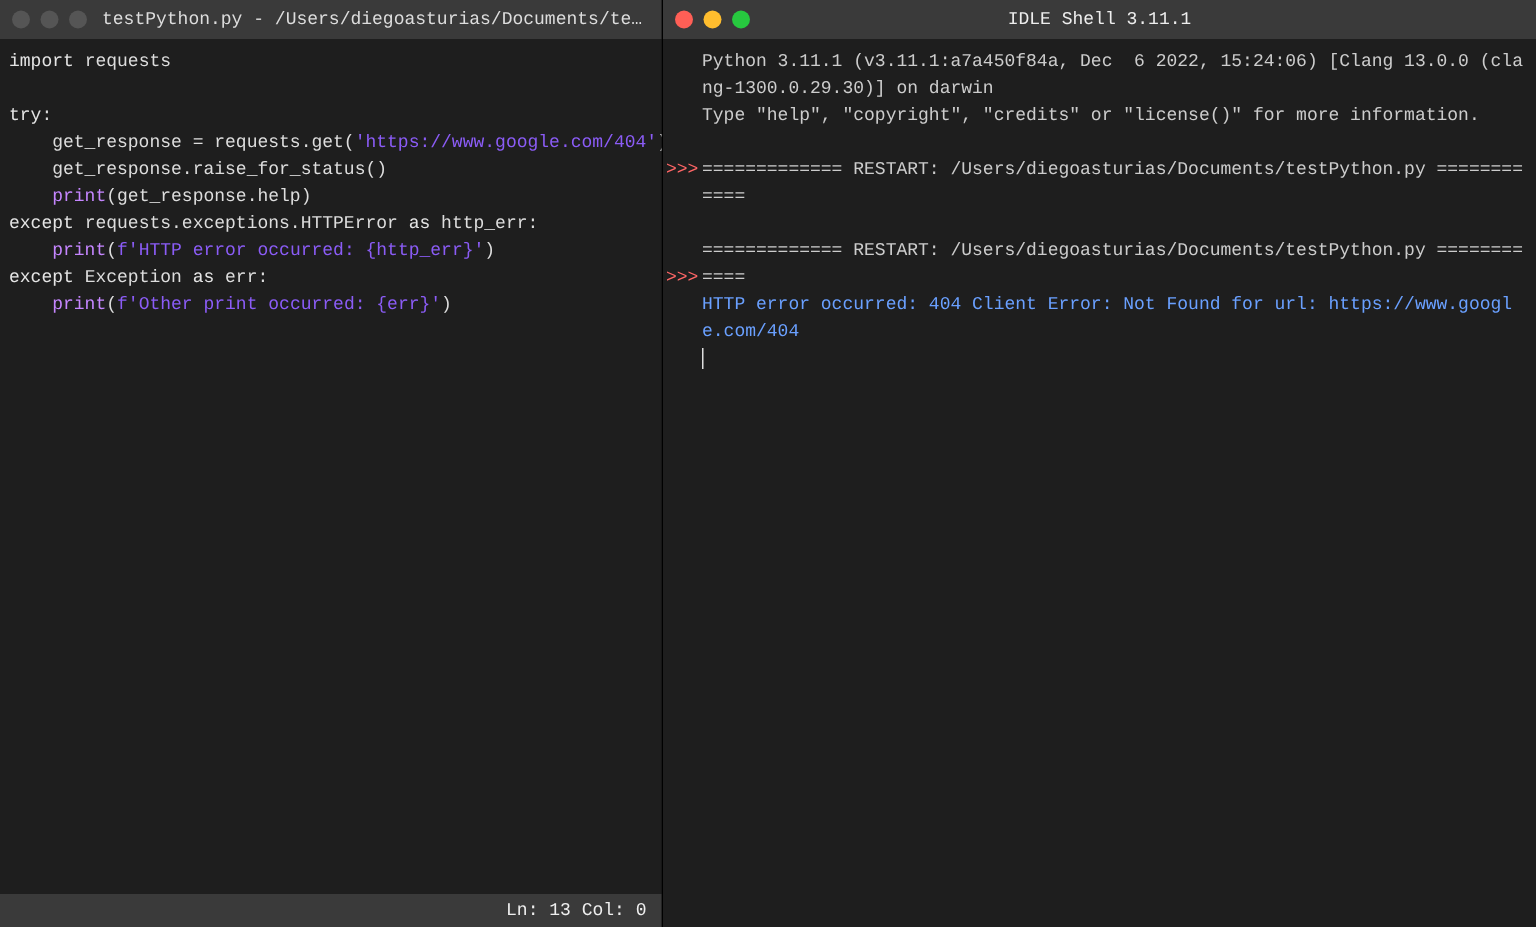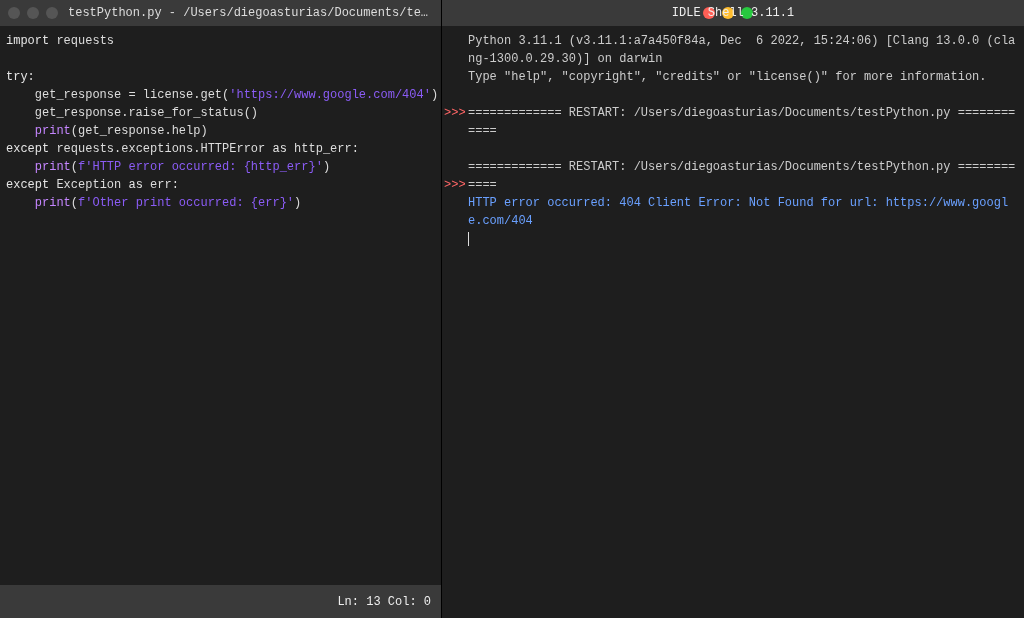--- a/index.html
+++ b/index.html
@@ -23,21 +23,21 @@
   .titlebar {
     height: 26px;
     display: flex;
     align-items: center;
     padding: 0 8px;
     color: #ccc;
     font-size: 12px;
     position: relative;
   }
   .titlebar-left { background: #3a3a3a; }
-  .titlebar-right { background: #3a3a3a; justify-content: center; }
+  .titlebar-right { background: #3a3a3a; }
   .traffic-lights {
     display: flex;
     gap: 7px;
     margin-right: 10px;
     flex-shrink: 0;
   }
   .tl {
     width: 12px;
     height: 12px;
     border-radius: 50%;
@@ -94,21 +94,21 @@
     text-align: left;
     padding-left: 2px;
   }
   .shell-body {
     flex: 1;
     white-space: pre-wrap;
     word-break: break-all;
     padding-right: 6px;
   }
   .statusbar {
-    height: 33px;
+    height: 22px;
     background: #3a3a3a;
     color: #eee;
     display: flex;
     align-items: center;
     justify-content: flex-end;
     padding: 0 10px;
     font-size: 12px;
   }
 
   
@@ -135,21 +135,21 @@
       <div class="tl tl-inactive"></div>
       <div class="tl tl-inactive"></div>
       <div class="tl tl-inactive"></div>
     </div>
     <div class="title-text-left">testPython.py - /Users/diegoasturias/Documents/testPython....</div>
   </div>
 
   <div class="editor"><span class="kw-import">import</span><span class="plain"> requests</span>
 
 <span class="kw-import">try</span><span class="plain">:</span>
-<span class="plain">    get_response = license.get(</span><span class="str">'https://www.google.com/404'</span><span class="plain">)</span>
+<span class="plain">    get_response = requests.get(</span><span class="str">'https://www.google.com/404'</span><span class="plain">)</span>
 <span class="plain">    get_response.raise_for_status()</span>
 <span class="plain">    </span><span class="builtin">print</span><span class="plain">(get_response.help)</span>
 <span class="kw-import">except</span><span class="plain"> requests.exceptions.HTTPError </span><span class="kw-import">as</span><span class="plain"> http_err:</span>
 <span class="plain">    </span><span class="builtin">print</span><span class="plain">(</span><span class="str">f'HTTP error occurred: {http_err}'</span><span class="plain">)</span>
 <span class="kw-import">except</span><span class="plain"> Exception </span><span class="kw-import">as</span><span class="plain"> err:</span>
 <span class="plain">    </span><span class="builtin">print</span><span class="plain">(</span><span class="str">f'Other print occurred: {err}'</span><span class="plain">)</span>
 </div>
 
   <div class="statusbar">
     <span>Ln: 13  Col: 0</span>

